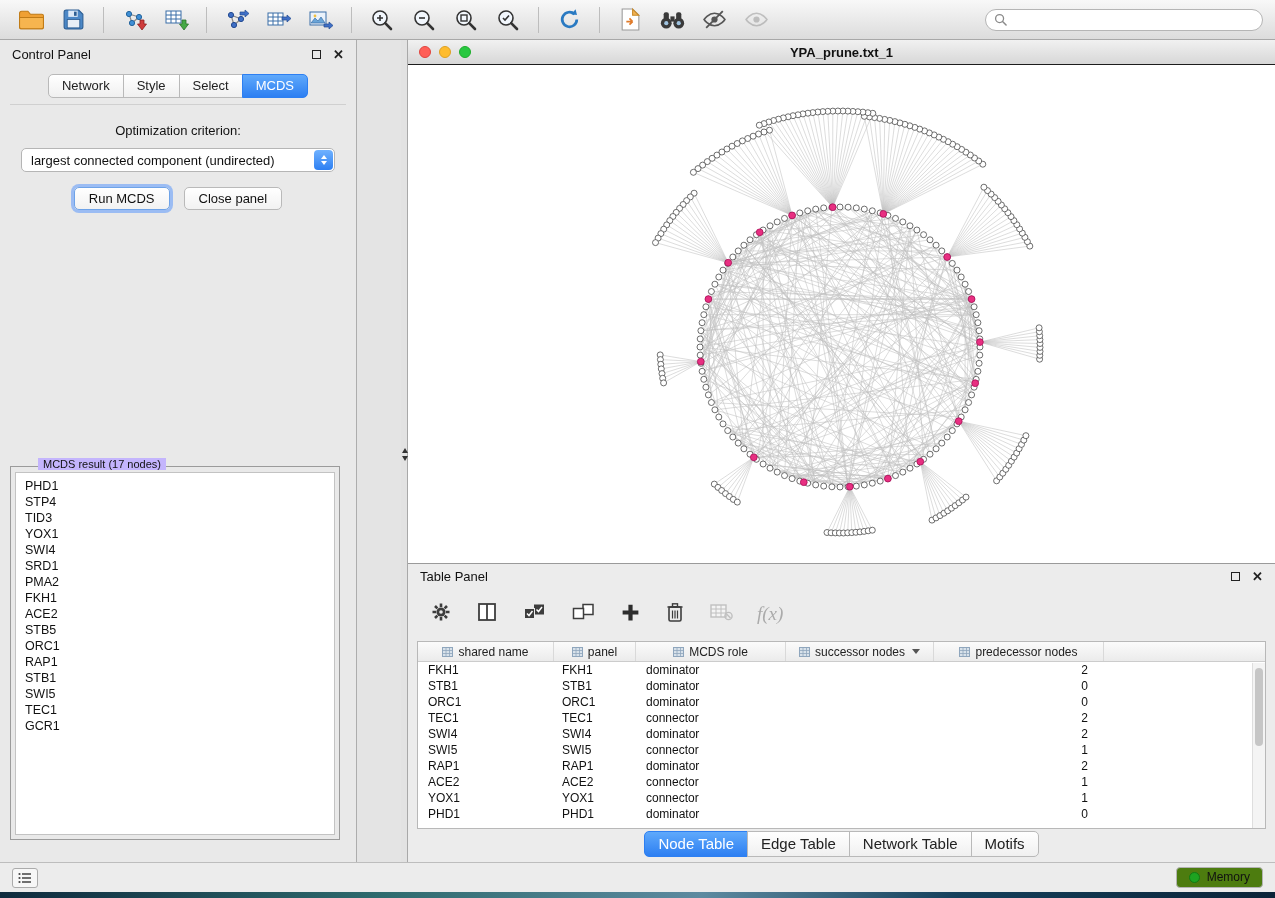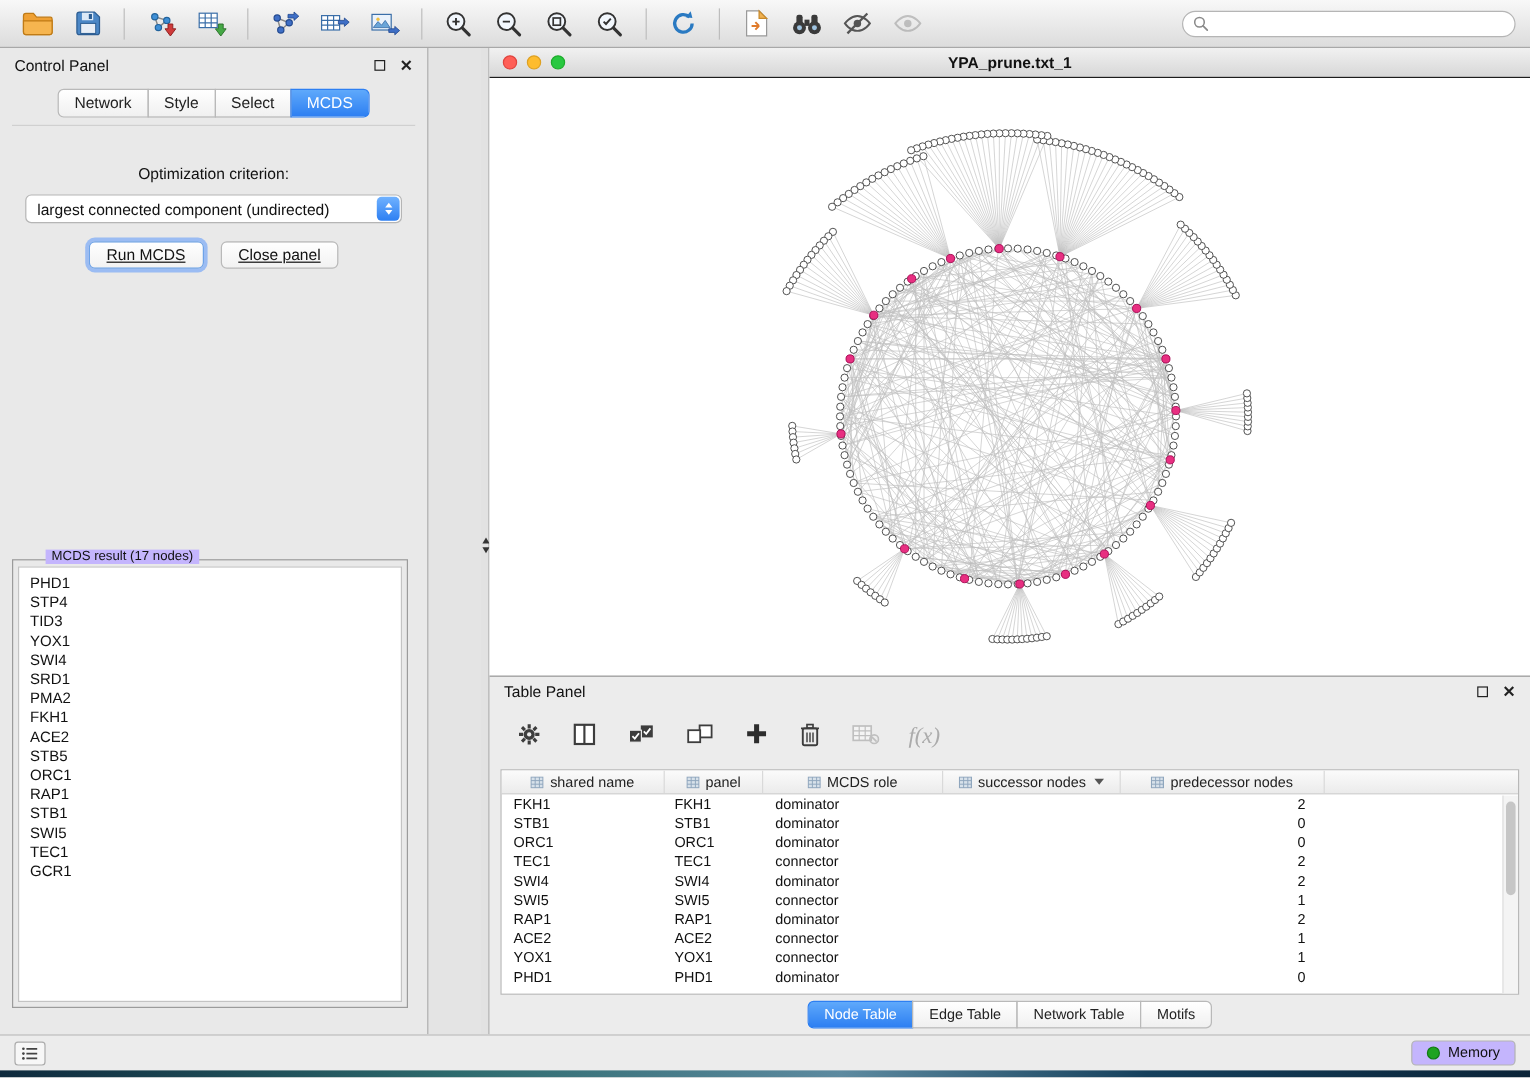--- a/index.html
+++ b/index.html
@@ -23,30 +23,30 @@
     background:#e9e9e9; border-right:1px solid #adadad; }
   .cp-header { height:28px; display:flex; align-items:center; padding:0 12px; font-size:13px; color:#111; }
   .win-btns { margin-left:auto; display:flex; align-items:center; gap:12px; }
   .win-float { width:9px; height:9px; border:1.5px solid #222; display:inline-block; }
   .win-close { font-size:13px; font-weight:bold; color:#222; line-height:9px; cursor:default; }
   .cp-tabbar { display:flex; justify-content:center; margin:6px 10px 0 10px; padding-bottom:0; border-bottom:1px solid #d0d0d0; }
   .cp-tab { border:1px solid #b9b9b9; background:linear-gradient(#ffffff,#f0f0f0); padding:3px 13px 4px;
     font-size:13px; color:#222; margin-left:-1px; margin-bottom:6px; }
   .cp-tab:first-child { border-radius:5px 0 0 5px; margin-left:0; }
   .cp-tab.active { background:linear-gradient(#5fa9fb,#2d7ff2); color:#fff; border-color:#2d7ff2; border-radius:0 5px 5px 0; }
-  .opt-label { text-align:center; font-size:13px; color:#111; margin-top:32px; }
+  .opt-label { text-align:center; font-size:13px; color:#111; margin-top:18px; }
   .dropdown { width:314px; height:24px; margin:10px auto 0; background:#fff; border:1px solid #b5b5b5;
     border-radius:5px; display:flex; align-items:center; padding-left:9px; font-size:13px; color:#111; }
   .dd-stepper { margin-left:auto; width:19px; height:20px; margin-right:1px; border-radius:4px;
     background:linear-gradient(#70b2ff,#2d7ff2); display:flex; flex-direction:column; align-items:center; justify-content:center; gap:2px; }
   .dd-up { width:0; height:0; border-left:3.5px solid transparent; border-right:3.5px solid transparent; border-bottom:4px solid #fff; }
   .dd-down { width:0; height:0; border-left:3.5px solid transparent; border-right:3.5px solid transparent; border-top:4px solid #fff; }
   .cp-buttons { display:flex; justify-content:center; gap:14px; margin-top:15px; }
   .btn { font-size:13px; font-family:"Liberation Sans",sans-serif; padding:3px 14px; border-radius:5px;
-    background:linear-gradient(#ffffff,#f2f2f2); border:1px solid #b9b9b9; color:#111;text-decoration:underline; }
+    background:linear-gradient(#ffffff,#f2f2f2); border:1px solid #b9b9b9; color:#111; }
   .btn.focused { border:1px solid #6ea3e8; box-shadow:0 0 0 3px rgba(77,144,254,.5); }
   .mcds-group { position:absolute; left:10px; right:16px; top:426px; bottom:22px; border:1px solid #9b9b9b; }
   .mcds-legend { position:absolute; top:-9px; left:8px; background:#c4b5fd; padding:0 5px; font-size:11px; color:#111;margin-left:19px; }
   .mcds-list { position:absolute; left:4px; right:4px; top:5px; bottom:4px; background:#fff;
     border:1px solid #c3c3c3; overflow:hidden; padding:5px 0 0 9px; }
   .mcds-item { font-size:12.5px; line-height:16px; color:#111; }
 
   
   .v-splitter { position:absolute; left:401px; top:40px; width:7px; bottom:36px; background:#e2e2e2; border-right:1px solid #a8a8a8; }
   .splitter-handle { position:absolute; top:408px; left:0; width:7px; height:26px; display:flex; flex-direction:column; align-items:center; gap:3px; }
@@ -77,31 +77,31 @@
   .c0 { width:136px; } .c1 { width:82px; } .c2 { width:150px; } .c3 { width:148px; } .c4 { width:170px; }
   .th.fill, .td.fill { flex:1; border-right:none; }
   .tr { display:flex; height:16px; line-height:16px; }
   .td { font-size:12px; color:#111; white-space:nowrap; overflow:hidden; }
   .td.c0 { padding-left:10px; } .td.c1 { padding-left:8px; } .td.c2 { padding-left:10px; }
   .td.c3 { text-align:right; padding-right:20px;margin-top:40px; } .td.c4 { text-align:right; padding-right:16px; }
   .sort-arrow { width:0;height:0;border-left:4px solid transparent;border-right:4px solid transparent;border-top:5px solid #555; margin-left:2px; }
   .vscroll { position:absolute; top:21px; right:0; bottom:0; width:13px; background:#f4f4f4; border-left:1px solid #dedede; }
   .vthumb { position:absolute; top:5px; left:2px; width:8px; height:78px; background:#c6c6c6; border-radius:5px; }
   .table-tabs { position:absolute; bottom:5px; left:0; right:0; display:flex; justify-content:center; }
-  .t-tab { border:1px solid #b9b9b9; background:linear-gradient(#ffffff,#f0f0f0); padding:3px 13px 4px; font-size:12px; color:#222; margin-left:-1px; }
+  .t-tab { border:1px solid #b9b9b9; background:linear-gradient(#ffffff,#f0f0f0); padding:3px 13px 4px; font-size:15px; color:#222; margin-left:-1px; }
   .t-tab:last-child { border-radius:0 5px 5px 0; }
   .t-tab.active { background:linear-gradient(#5fa9fb,#2d7ff2); color:#fff; border-color:#2d7ff2; border-radius:5px 0 0 5px; margin-left:0; }
 
   
   .status-bar { position:absolute; left:0; right:0; bottom:6px; height:30px; background:#ececec;
     border-top:1px solid #bdbdbd; display:flex; align-items:center; padding:0 12px; }
   .list-btn { width:26px; height:20px; border:1px solid #ababab; border-radius:3px; background:#f7f7f7;
     display:flex; align-items:center; justify-content:center; }
   .memory-btn { margin-left:auto; display:flex; align-items:center; gap:7px; border:1px solid #b3b3b3;
-    border-radius:4px; background:#c4b5fd; padding:2px 12px 3px; font-size:12px; color:#111; }
+    border-radius:4px; background:#4d7c0f; padding:2px 12px 3px; font-size:12px; color:#111; }
   .mem-dot { width:11px; height:11px; border-radius:50%; background:#1ea321; border:1px solid #117a14; }
   .wallpaper { position:absolute; left:0; right:0; bottom:0; height:6px;
     background:linear-gradient(90deg,#0e2a3d,#2e6b6e 30%,#5d8aa0 55%,#15405c 75%,#0b2438); }
 </style>
 </head>
 <body>
 
 <div class="app">
 
   <div class="toolbar">

